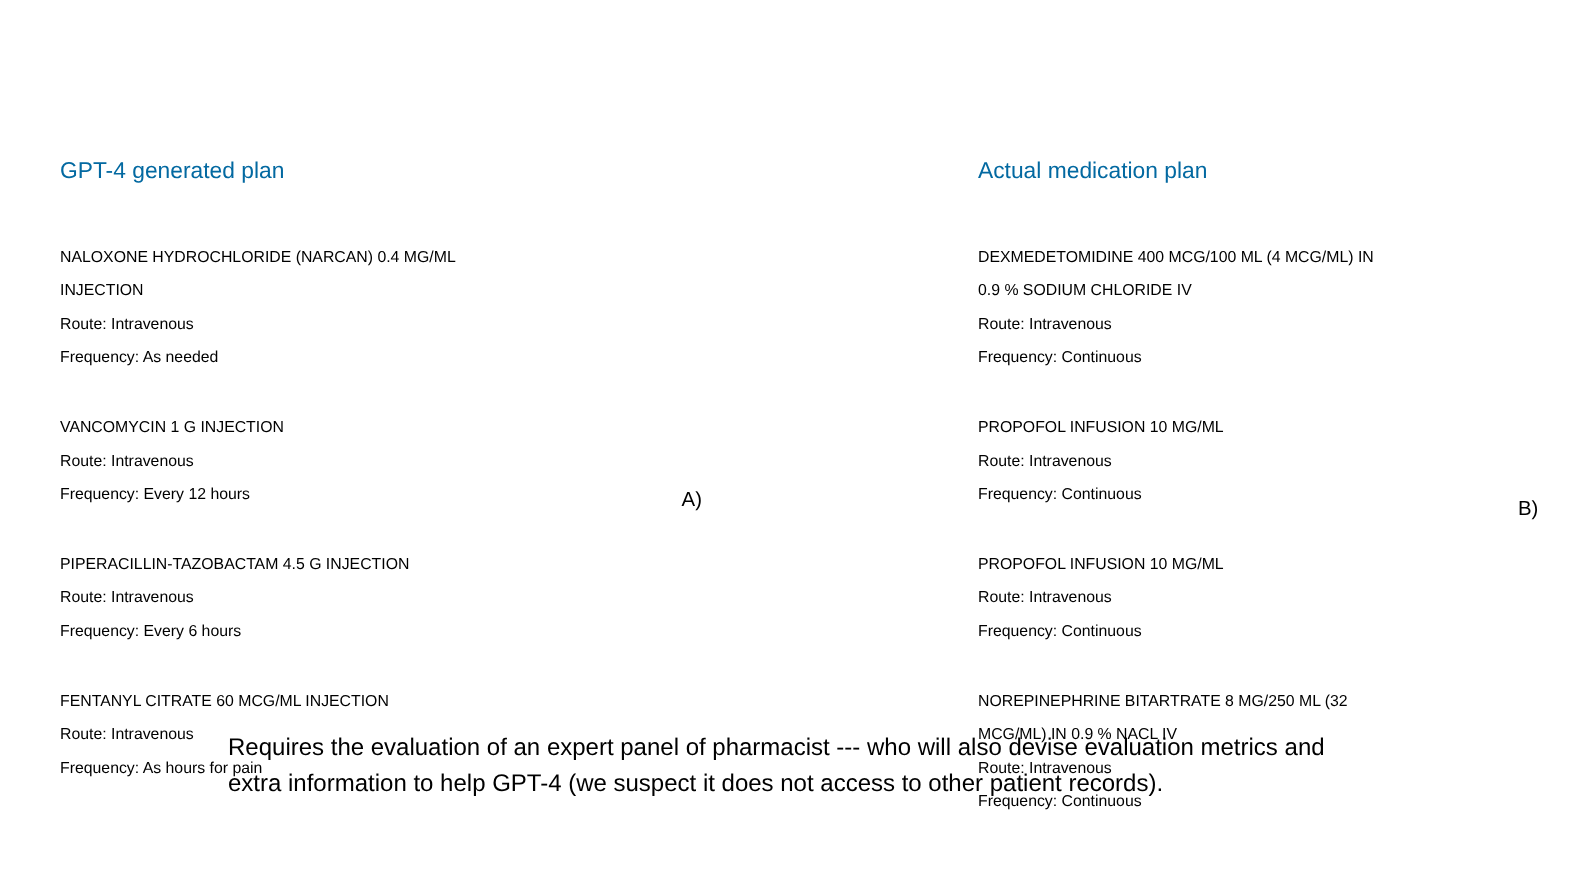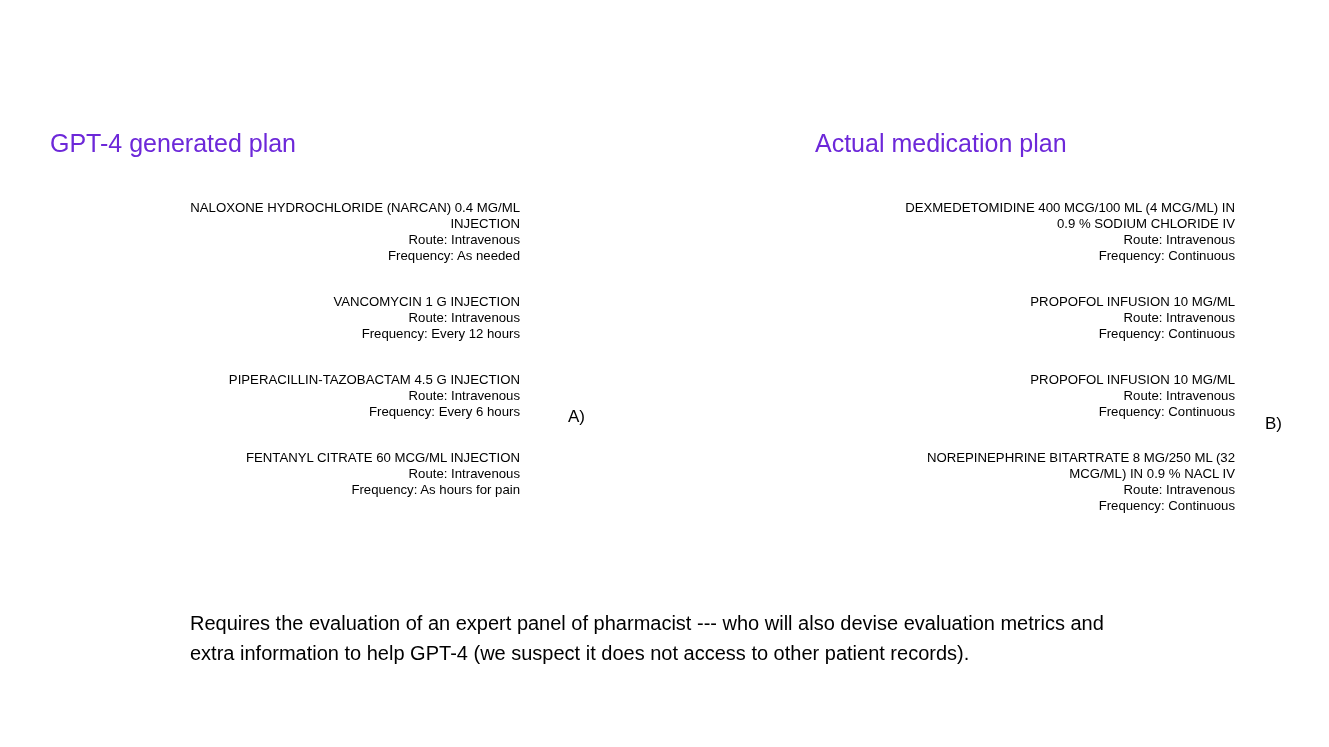--- a/index.html
+++ b/index.html
@@ -16,43 +16,42 @@
     overflow: hidden;
   }
   .panel {
     position: absolute;
     top: 130px;
   }
   .panel-left { left: 50px; width: 470px; }
   .panel-right { left: 815px; width: 420px; }
 
   .panel-title {
-    font-size: 25px;
+    font-size: 19px;
     line-height: 26px;
     font-weight: 400;
-    color: #6d28d9;
+    color: #0369a1;
     margin: 0 0 44px 0;
     white-space: nowrap;
   }
 
   .med-list {
     margin: 0;
     padding: 0;
     list-style: none;
   }
   .med-item {
     margin: 0 0 30px 0;
     padding: 0;
   }
   .med-item:last-child { margin-bottom: 0; }
   .med-line {
     font-size: 13.2px;
-    line-height: 16px;
+    line-height: 28px;
     white-space: pre-wrap;
-    text-align: right;
   }
 
   .label-marker {
     position: absolute;
     font-size: 17px;
     line-height: 22px;
     color: #000;
   }
   #label-a { left: 568px; top: 406px; }
   #label-b { left: 1265px; top: 413px; }

